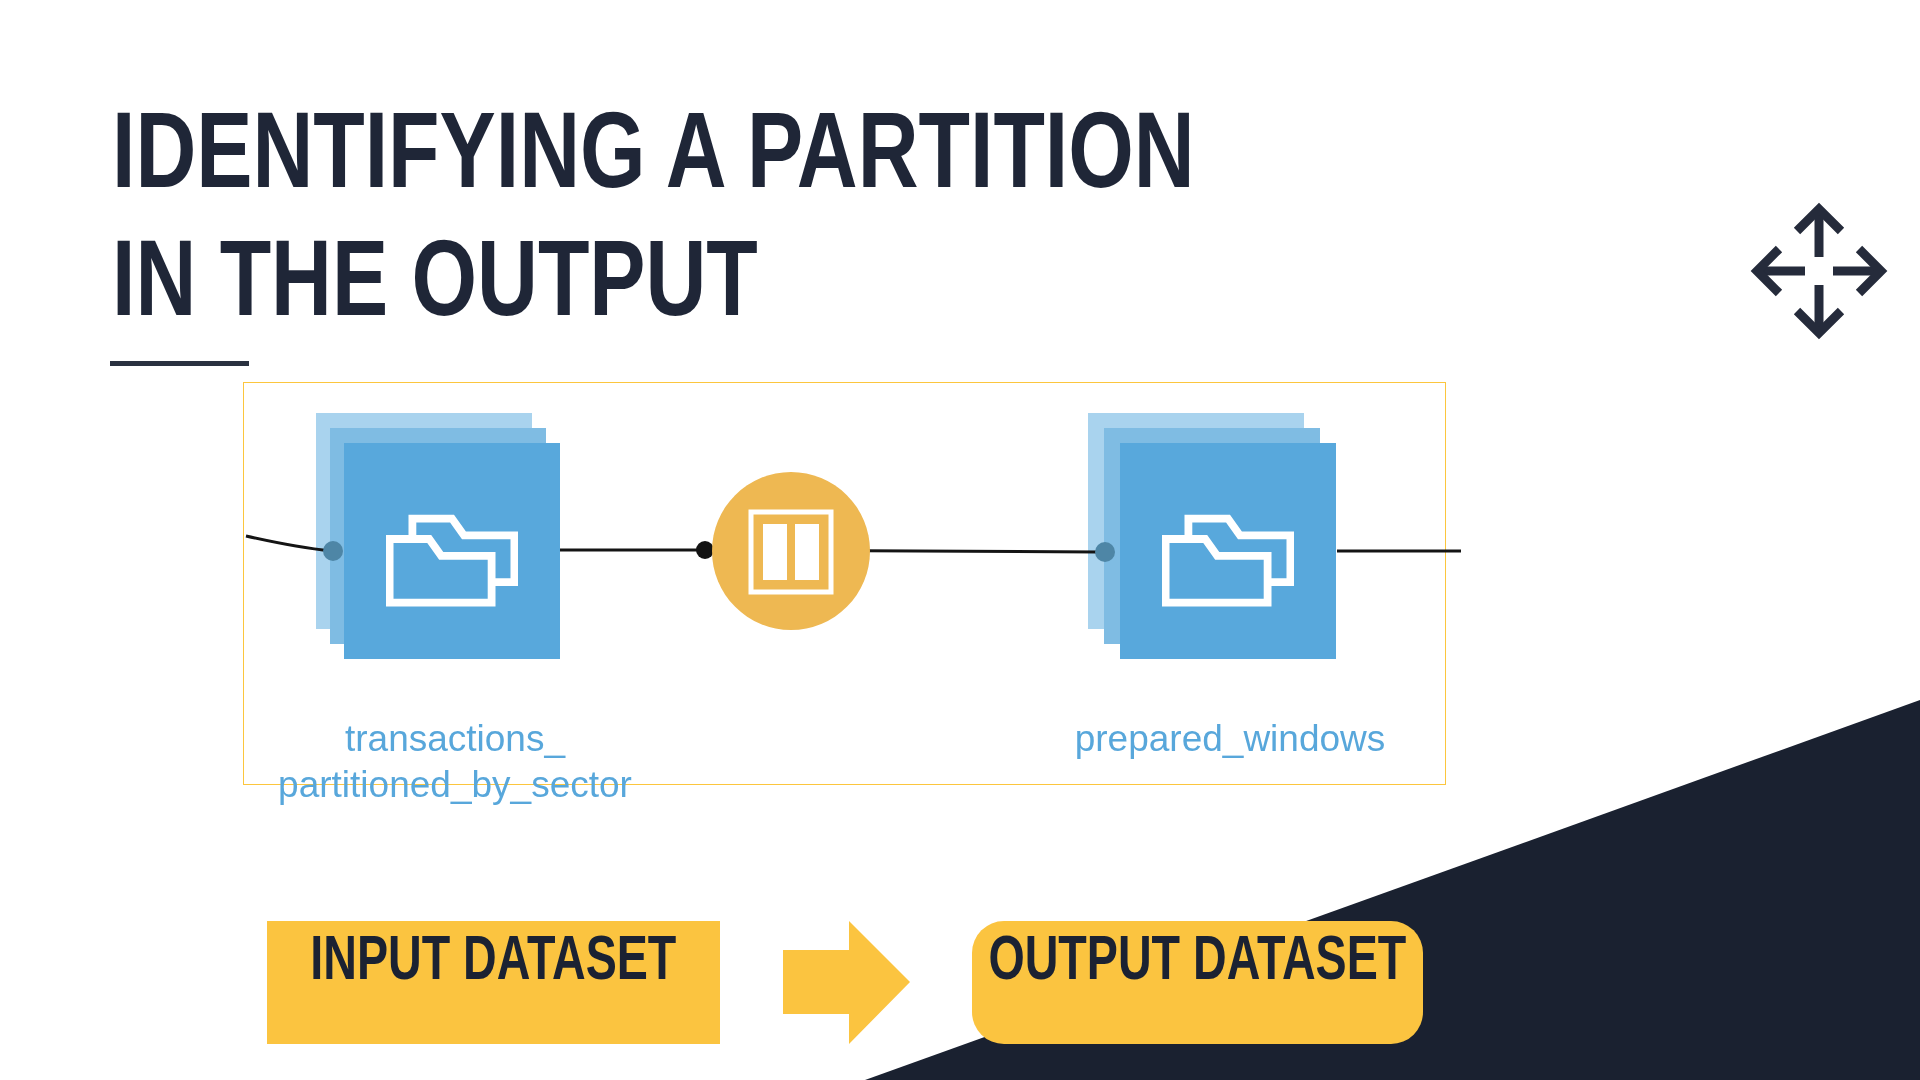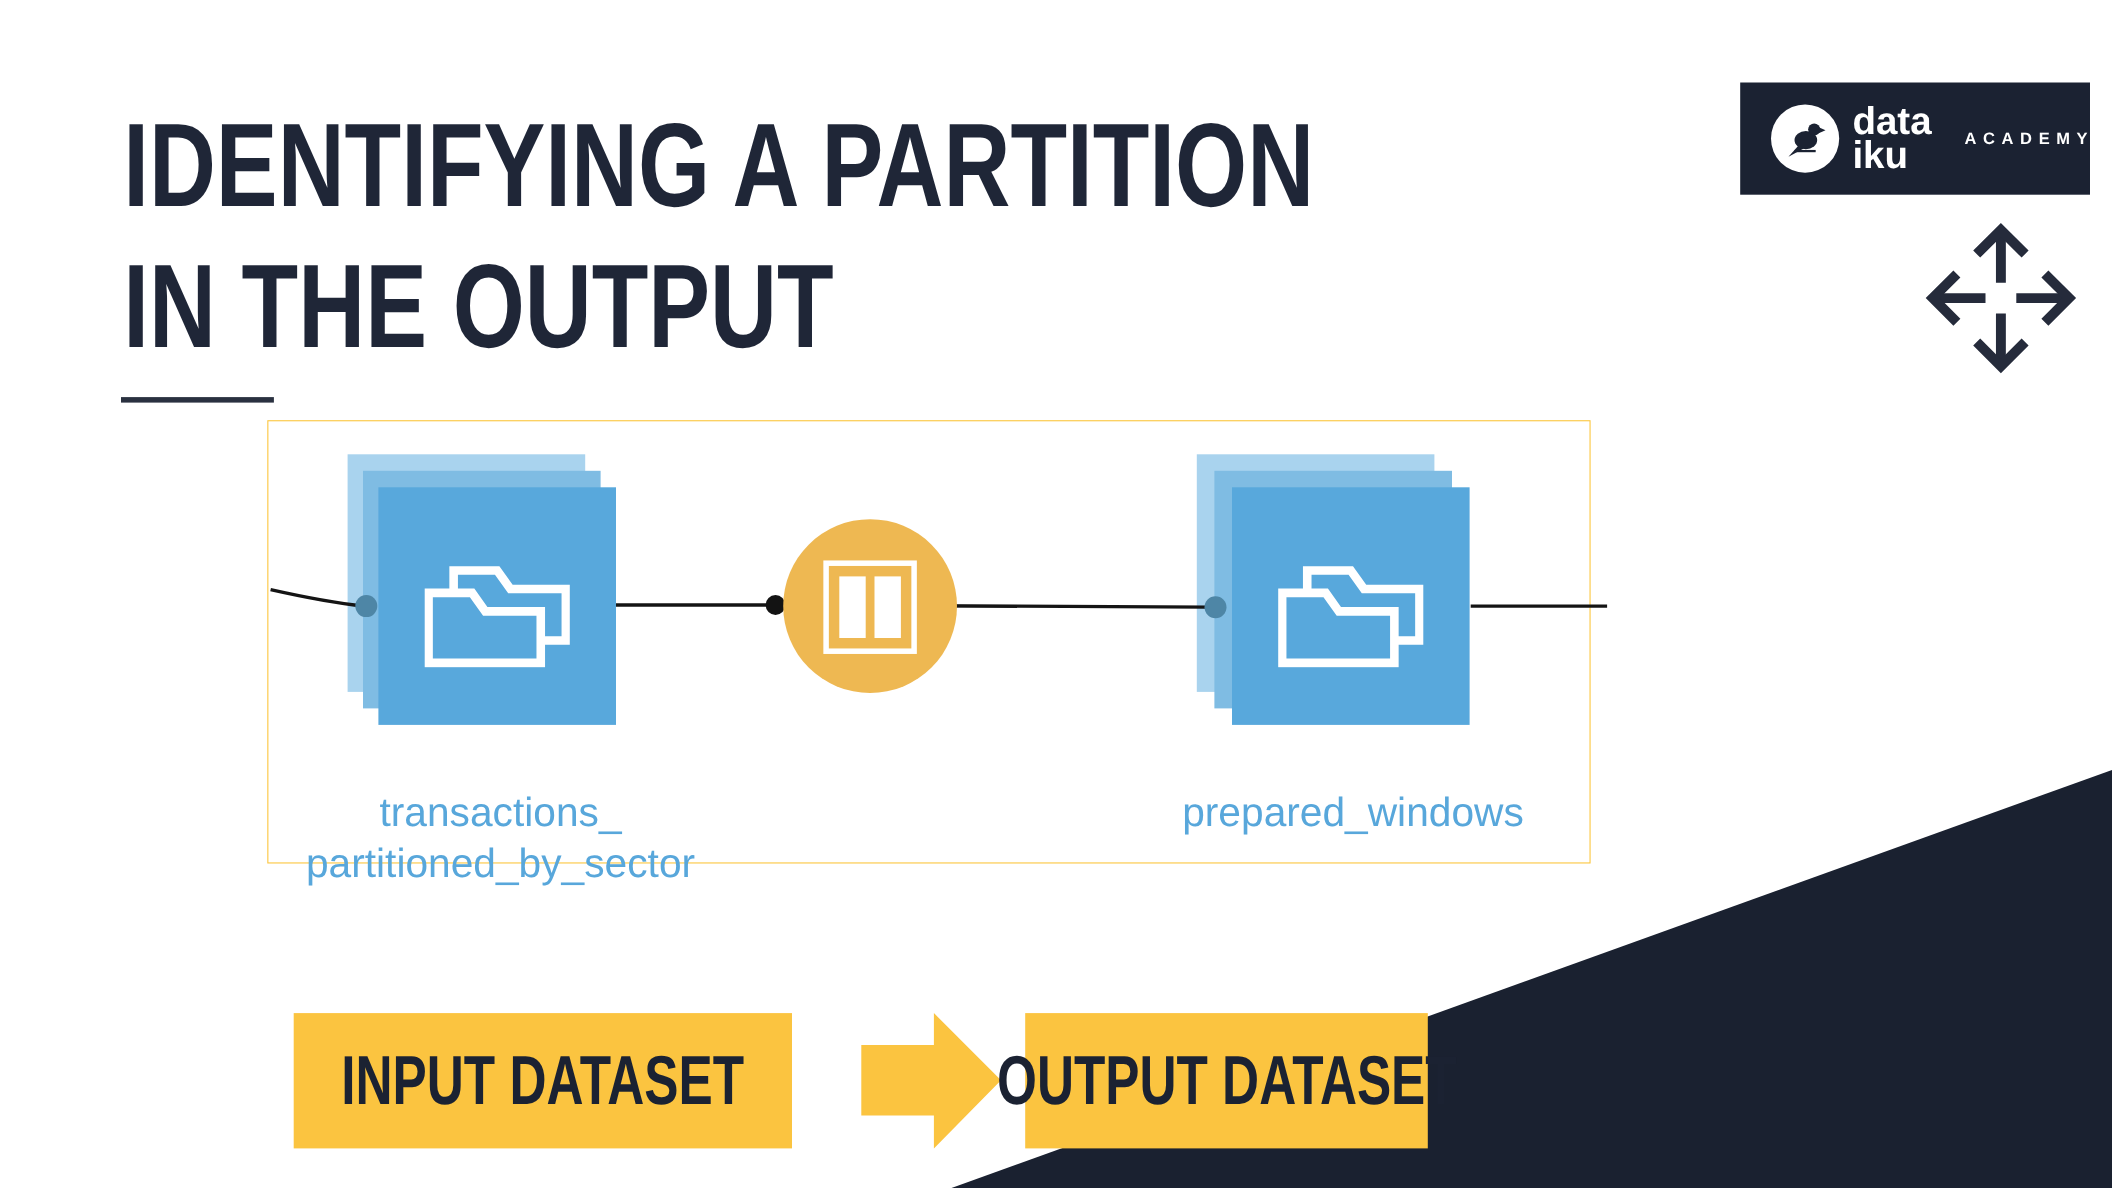--- a/index.html
+++ b/index.html
@@ -55,62 +55,43 @@
   .sq-front{background:#58a8dc;display:flex;align-items:center;justify-content:center;}
 
   .ds-label{
     position:absolute;width:460px;top:716px;text-align:center;
     font-size:37px;line-height:46px;color:#58a7db;font-weight:400;
   }
 
   
   .legend-box{
     position:absolute;top:921px;height:123px;background:#fbc440;
-    display:flex;align-items:center;justify-content:center;
+    display:flex;justify-content:center;
     color:#1b2232;font-weight:700;font-size:63px;white-space:nowrap;
   }
   .legend-box .cond{display:inline-block;transform:scaleX(0.74);transform-origin:center;}
   .legend-input{left:267px;width:453px;}
-  .legend-output{left:932px;width:366px;}
+  .legend-output{left:972px;width:451px;border-radius:32px;}
 </style>
 </head>
 <body>
 
 <div class="stage">
 
   <svg class="abs" style="left:0;top:0;" width="1920" height="1080" viewBox="0 0 1920 1080">
     <polygon points="865,1080 1920,700 1920,1080" fill="#1a2130"></polygon>
     <polygon points="783,950 849,950 849,921 910,982 849,1044 849,1014 783,1014" fill="#fbc440"></polygon>
   </svg>
 
   <div class="title">
     <div>IDENTIFYING A PARTITION</div>
     <div>IN THE OUTPUT</div>
   </div>
   <div class="title-underline"></div>
 
-  <div class="logo">
-    <div class="logo-circle">
-      <svg width="44" height="44" viewBox="0 0 64 64">
-        <g fill="#1b2232">
-          <polygon points="10,56 26,38 32,44"></polygon>
-          <ellipse cx="33" cy="34" rx="15" ry="12"></ellipse>
-          <circle cx="44" cy="20" r="8"></circle>
-          <polygon points="50,17 59,21 50,25"></polygon>
-          <rect x="18" y="47" width="28" height="3"></rect>
-        </g>
-      </svg>
-    </div>
-    <div class="logo-brand">
-      <div>data</div>
-      <div>iku</div>
-    </div>
-    <div class="logo-divider"></div>
-    <div class="logo-tagline">ACADEMY</div>
-  </div>
 
   <svg class="move-icon" width="142" height="142" viewBox="0 0 142 142">
     <g stroke="#252b3b" stroke-width="9" fill="none" stroke-linecap="butt" stroke-linejoin="miter">
       <line x1="71" y1="57" x2="71" y2="12"></line>
       <polyline points="49,31 71,9 93,31"></polyline>
       <line x1="71" y1="85" x2="71" y2="130"></line>
       <polyline points="49,111 71,133 93,111"></polyline>
       <line x1="57" y1="71" x2="12" y2="71"></line>
       <polyline points="31,49 9,71 31,93"></polyline>
       <line x1="85" y1="71" x2="130" y2="71"></line>

